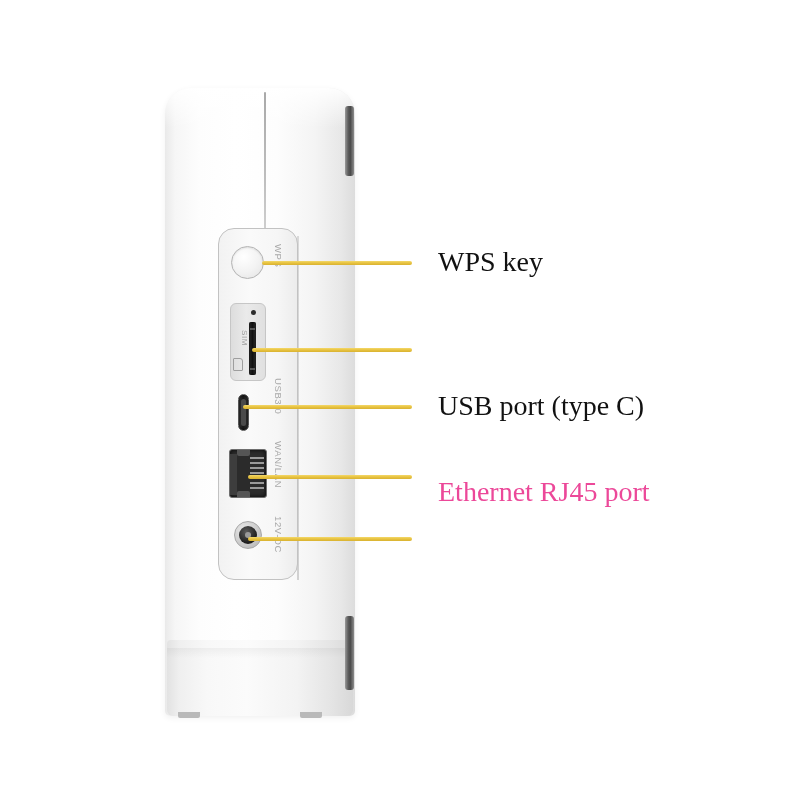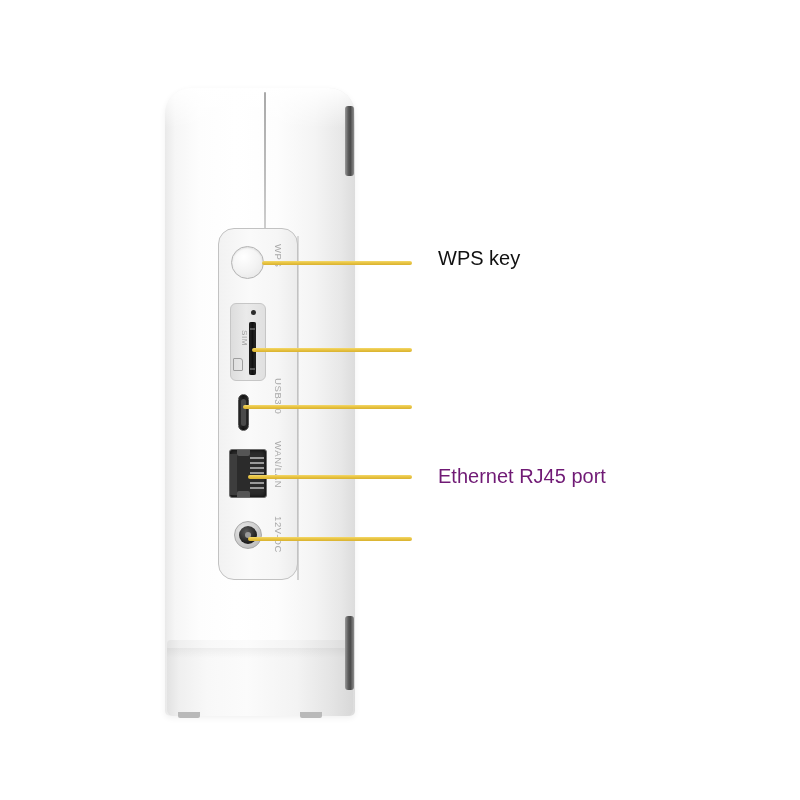--- a/index.html
+++ b/index.html
@@ -275,22 +275,22 @@
     position:absolute;
     height:4px;
     background:linear-gradient(to bottom,#f3d86a,#e8c23f 50%,#d8b231);
     border-radius:2px;
   }
 
   
   .callout-label{
     position:absolute;
     left:438px;
-    font-family:Liberation Sans, sans-serif;
-    font-size:20px;
+    font-family:Liberation Serif, serif;
+    font-size:28px;
     color:#111111;
     white-space:nowrap;
     line-height:1;
   }
 </style>
 </head>
 <body style="background: rgb(255, 255, 255);">
 
 <div id="stage">
 
@@ -337,15 +337,16 @@
   <div class="power-jack-pin"></div>
   <div class="silk dc">12V-DC</div>
 
   <div class="leader" id="leader-0" style="left: 262px; top: 261px; width: 150px;"></div>
   <div class="leader" id="leader-1" style="left: 252px; top: 348px; width: 160px;"></div>
   <div class="leader" id="leader-2" style="left: 243px; top: 405px; width: 169px;"></div>
   <div class="leader" id="leader-3" style="left: 248px; top: 475px; width: 164px;"></div>
   <div class="leader" id="leader-4" style="left: 248px; top: 537px; width: 164px;"></div>
 
   <div class="callout-label" id="label-0" style="top: 248px; color: rgb(17, 17, 17);">WPS key</div>
-  <div class="callout-label" id="label-3" style="top: 466px; color: #701a75;">Ethernet RJ45 port</div>
+  <div class="callout-label" id="label-2" style="top: 392px; color: rgb(17, 17, 17);">USB port (type C)</div>
+  <div class="callout-label" id="label-3" style="top: 478px; color: #ec4899;">Ethernet RJ45 port</div>
 
 </div>
 
 </body></html>

